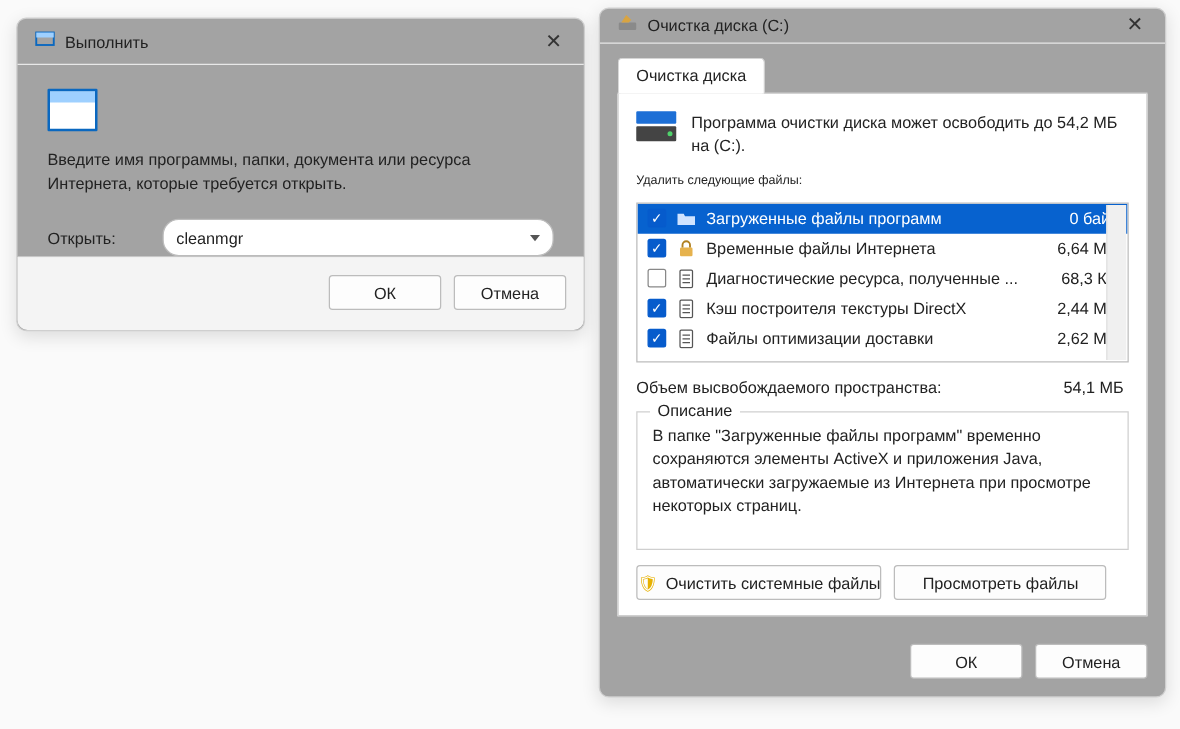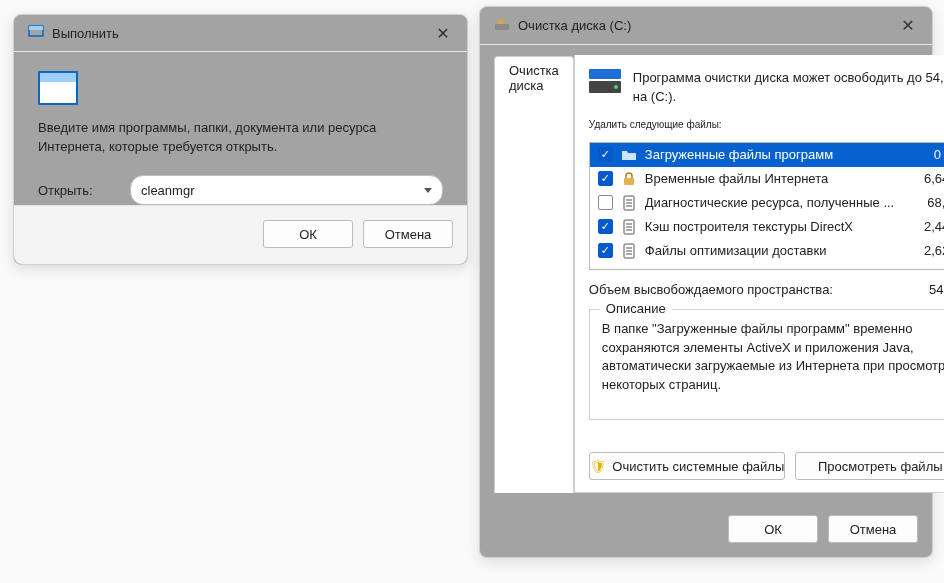--- a/index.html
+++ b/index.html
@@ -54,21 +54,21 @@
     background: #f4f4f4; border-top: 1px solid #e3e3e3;
     border-bottom-left-radius: 8px; border-bottom-right-radius: 8px;
   }
   .btn {
     min-width: 90px; height: 28px; background: #fdfdfd; border: 1px solid #bcbcbc; border-radius: 3px;
     font-size: 13px; color: #222; display:flex; align-items:center; justify-content:center; gap:6px;
   }
 
   
   #dc-window { left: 479px; top: 6px; width: 454px; height: 552px; }
-  .dc-body { padding: 10px 14px 12px 14px; flex: 1; display:flex; flex-direction:row; }
+  .dc-body { padding: 10px 14px 12px 14px; flex: 1; display:flex; flex-direction:column; }
   .tab-row { display:flex; border-bottom: 1px solid #cfcfcf; }
   .tab {
     padding: 6px 14px 7px 14px; font-size: 13px; color: #222;
     border: 1px solid #cfcfcf; border-bottom: none;
     background: #fff; border-radius: 4px 4px 0 0;
     position: relative; top: 1px;
   }
   .tab-page {
     border: 1px solid #cfcfcf; border-top: none; padding: 14px 14px 12px 14px;
     display:flex; flex-direction:column; gap: 12px; background:#fff;

